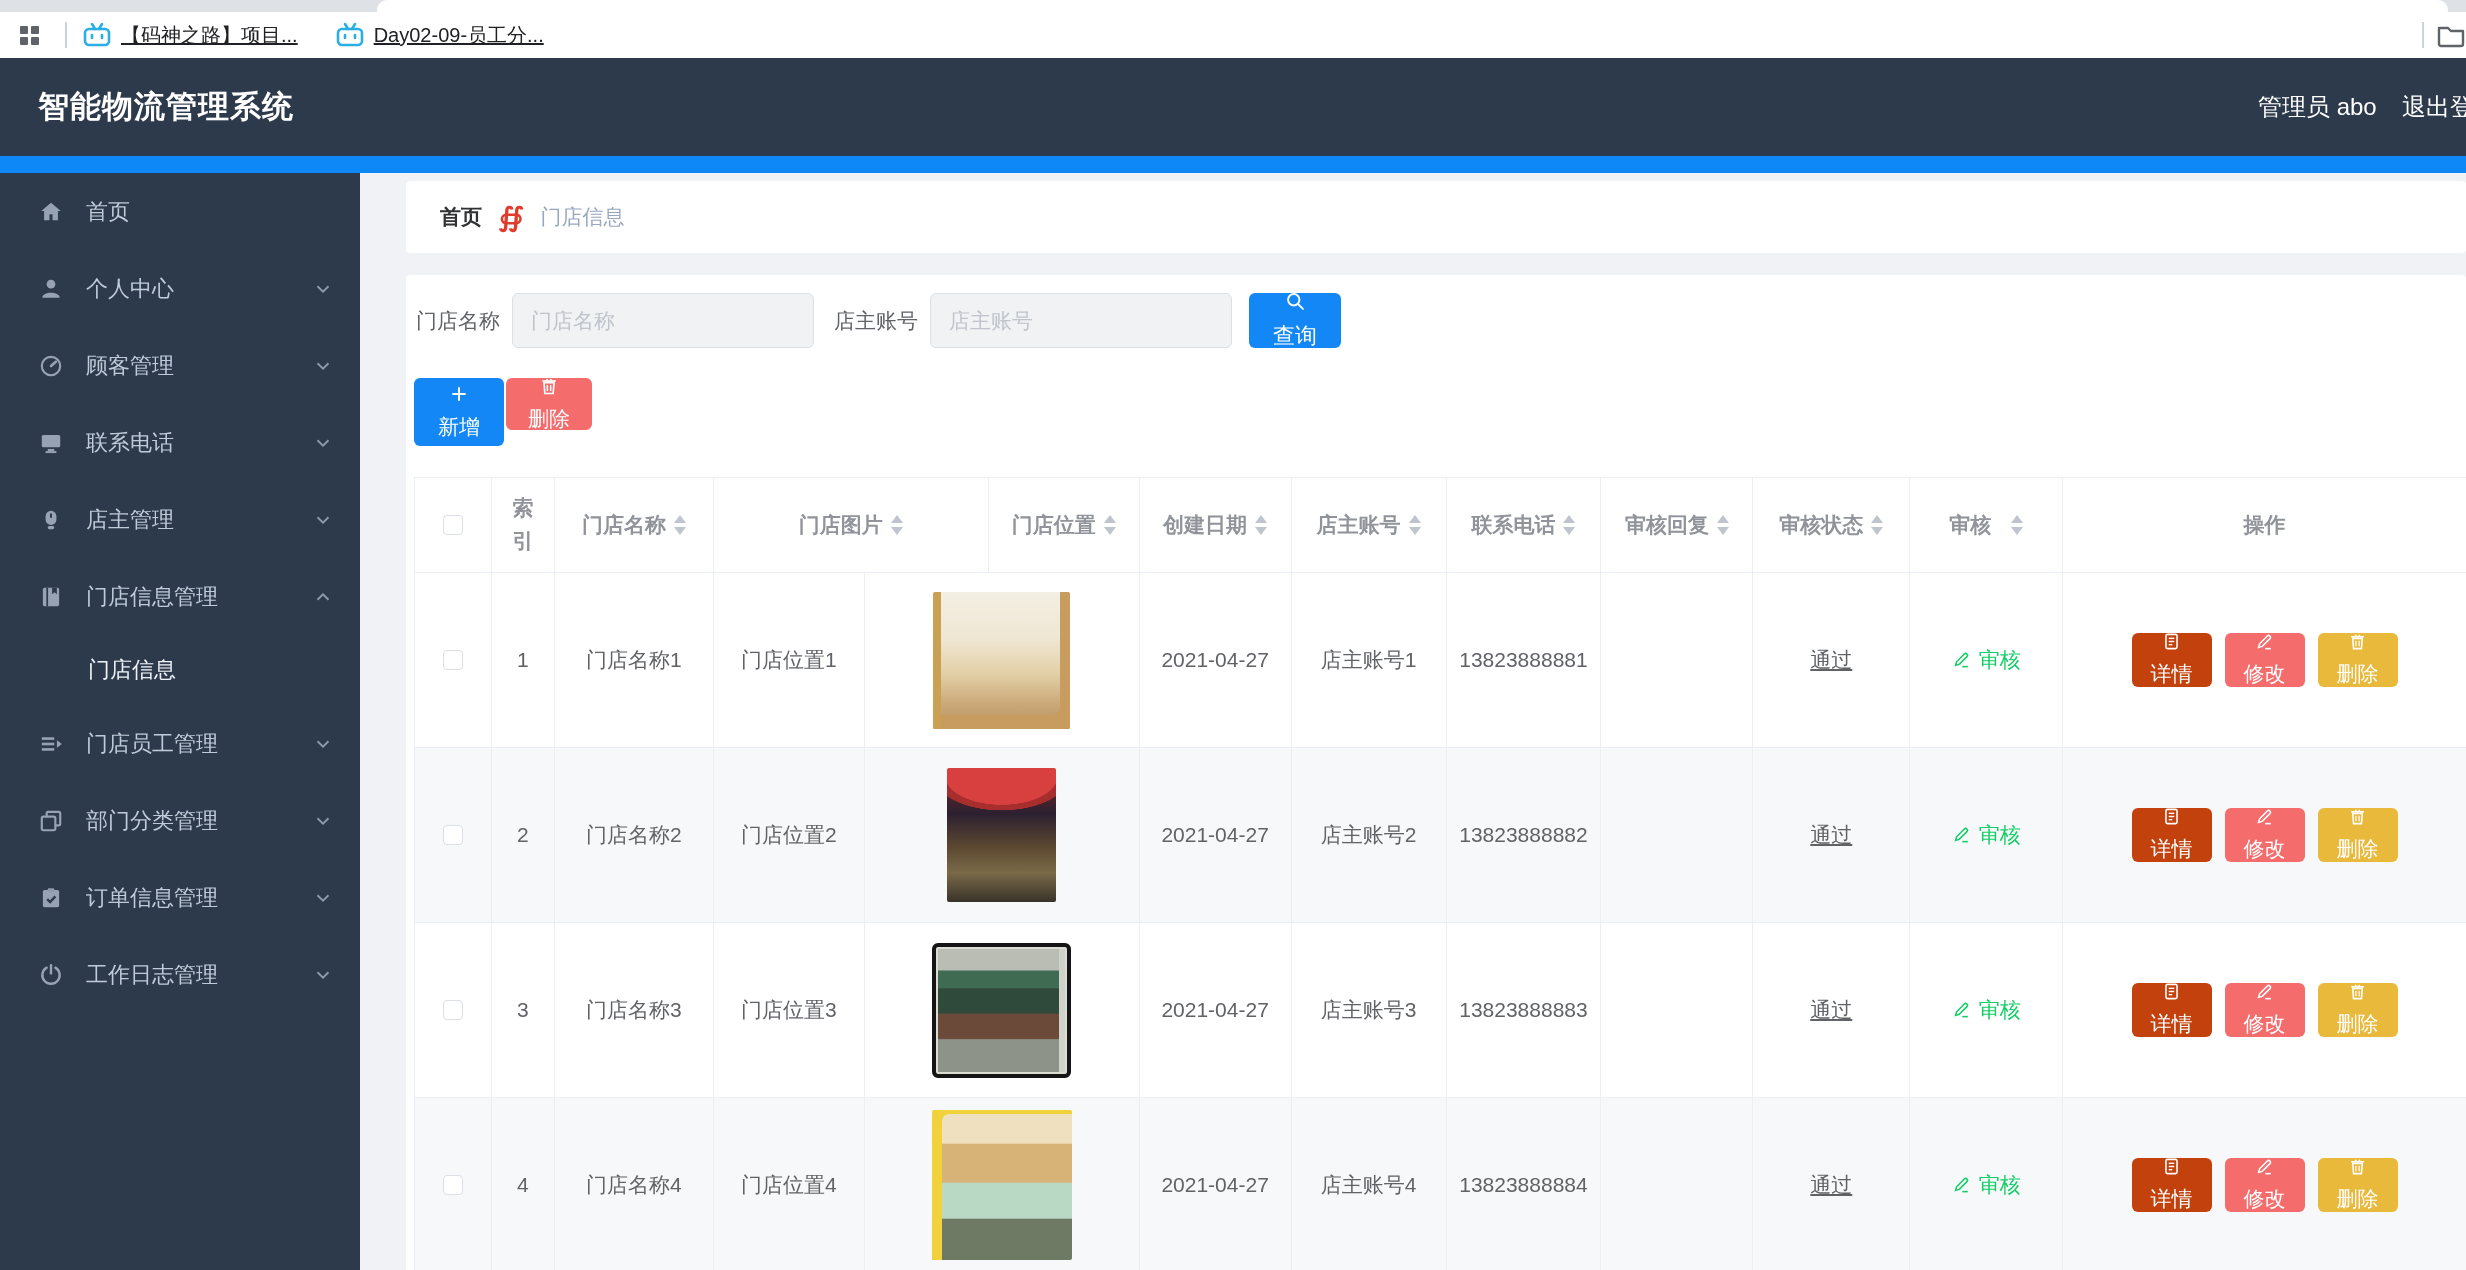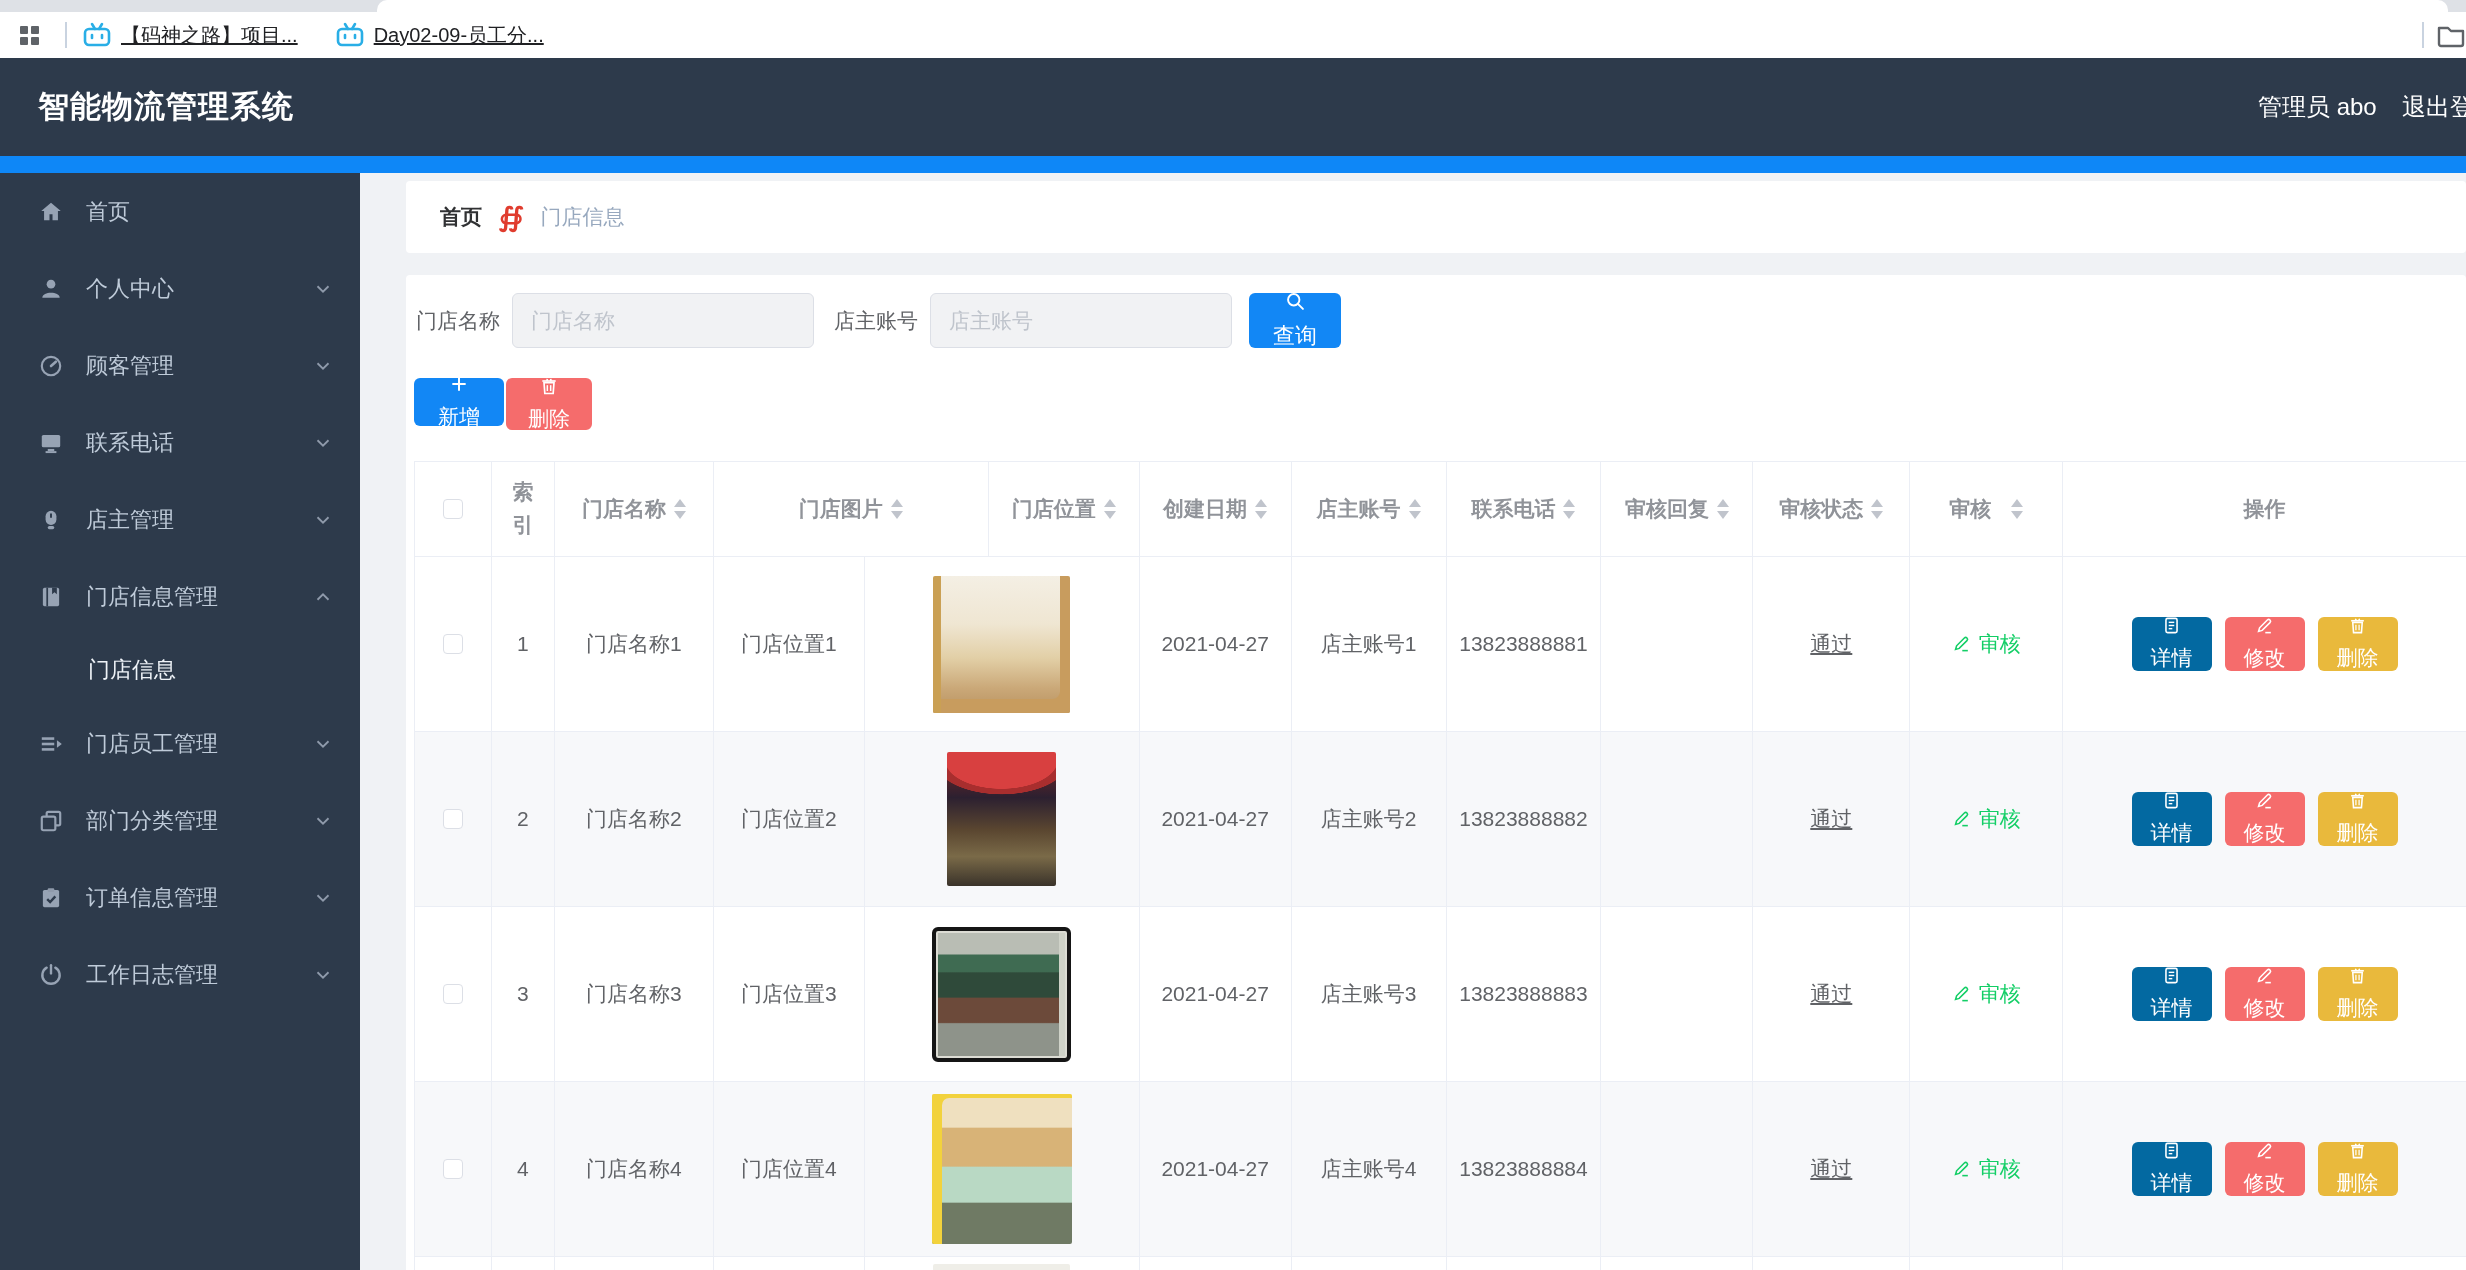--- a/index.html
+++ b/index.html
@@ -47,21 +47,21 @@
   
   .search-row { display:flex; align-items:center; font-size:21px; color:#606266; }
   .search-row label { margin:0 12px 0 2px; white-space:nowrap; }
   .s-input { width:302px; height:55px; background:#f1f2f4; border:1px solid #dcdfe6; border-radius:6px; padding:0 18px; font-size:21px; color:#606266; outline:none; }
   .s-input::placeholder { color:#bfc4cc; }
   .gap1 { width:18px; } .gap2 { width:17px; }
   .btn { display:inline-flex; align-items:center; justify-content:center; gap:9px; border:none; border-radius:6px; color:#fff; cursor:pointer; font-family:inherit;flex-direction:column; }
   .btn svg { flex:0 0 auto; }
   .btn-query { height:55px; padding:0 24px; font-size:22px; background:#1287f5; }
   .toolbar { margin-top:30px; display:flex; gap:2px; }
-  .btn-add { height:48px; padding:0 24px; font-size:21px; background:#1287f5; }
+  .btn-add { height:68px; padding:0 24px; font-size:21px; background:#1287f5; }
   .btn-delete-top { height:52px; padding:0 22px; font-size:21px; background:#f56c6c; }
 
   
   .dtable { margin-top:31px; width:2053px; border-top:1px solid #ebeef5; border-left:1px solid #ebeef5; font-size:21px; color:#606266; }
   .trow { display:flex; background:#fff; }
   .trow.stripe { background:#f7f8fa; }
   .tcell { border-right:1px solid #ebeef5; border-bottom:1px solid #ebeef5; display:flex; align-items:center; justify-content:center; text-align:center; padding:0 12px; word-break:break-all; line-height:1.55; }
   .thead .tcell { height:95px; color:#909399; font-weight:bold; }
   .tbody .tcell { height:175px; }
   .c0{width:77px;} .c1{width:63px;} .c2{width:159px;} .c3{width:151px;} .c4{width:275px;}
@@ -69,21 +69,21 @@
   .c10{width:153px;gap:12px;} .c11{width:404px;}
   .caret { display:inline-flex; flex-direction:column; margin-left:8px; }
   .caret i { width:0; height:0; border-left:6px solid transparent; border-right:6px solid transparent; }
   .caret .up { border-bottom:8px solid #c0c4cc; margin-bottom:4px; }
   .caret .dn { border-top:8px solid #c0c4cc; }
   .cb { width:20px; height:20px; border:1px solid #dcdfe6; border-radius:4px; background:#fff; cursor:pointer; display:inline-block; }
   .status { text-decoration:underline; }
   .audit { display:inline-flex; align-items:center; gap:8px; color:#13ce66; cursor:pointer; }
   .actions { gap:13px; }
   .btn-row { height:54px; padding:0 19px; font-size:21px; }
-  .btn-detail { background:#0369a1; }
+  .btn-detail { background:#c2410c; }
   .btn-edit { background:#f56c6c; }
   .btn-del { background:#e9b93c; }
 
   
   .photo { border-radius:2px; }
   .photo.r1 { width:137px; height:137px;
     background:linear-gradient(180deg,#f4efe4 0%,#efe6d2 35%,#e2cfa6 60%,#caa878 82%,#b89260 100%);
     box-shadow:inset 18px 0 0 -10px #caa054, inset -30px -34px 0 -20px #c89c5e; }
   .photo.r2 { width:109px; height:134px;
     background:radial-gradient(ellipse 90px 46px at 50% 6%, #d84040 0 62%, #a82e2e 63% 74%, transparent 75%),

